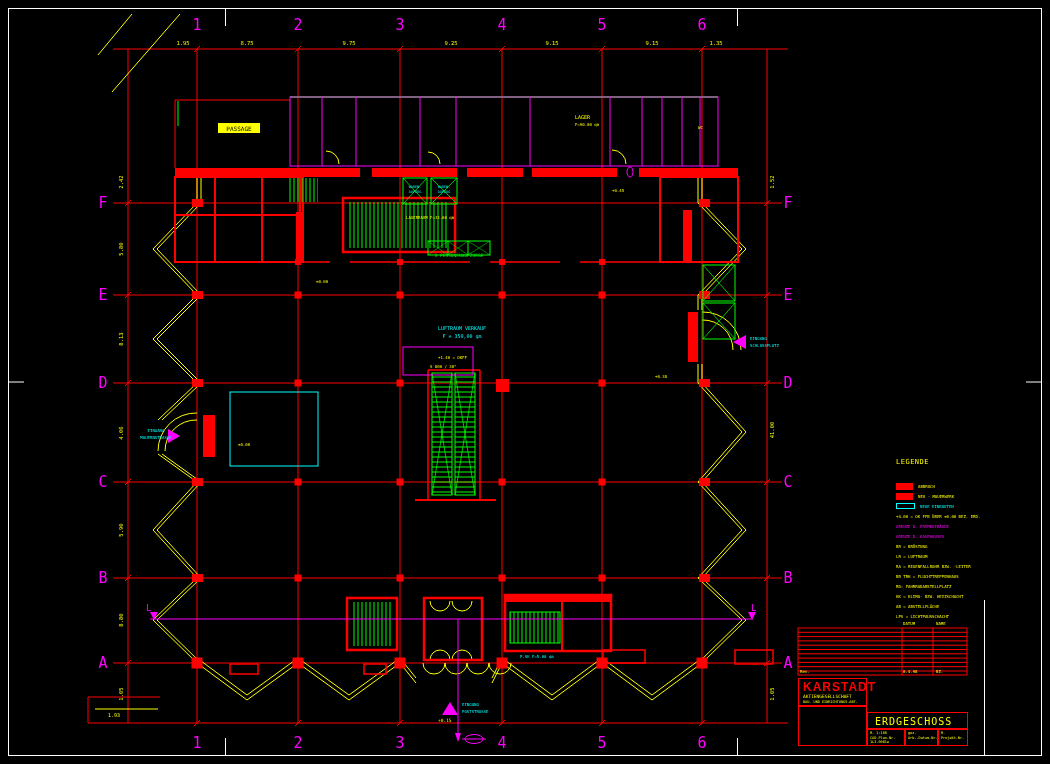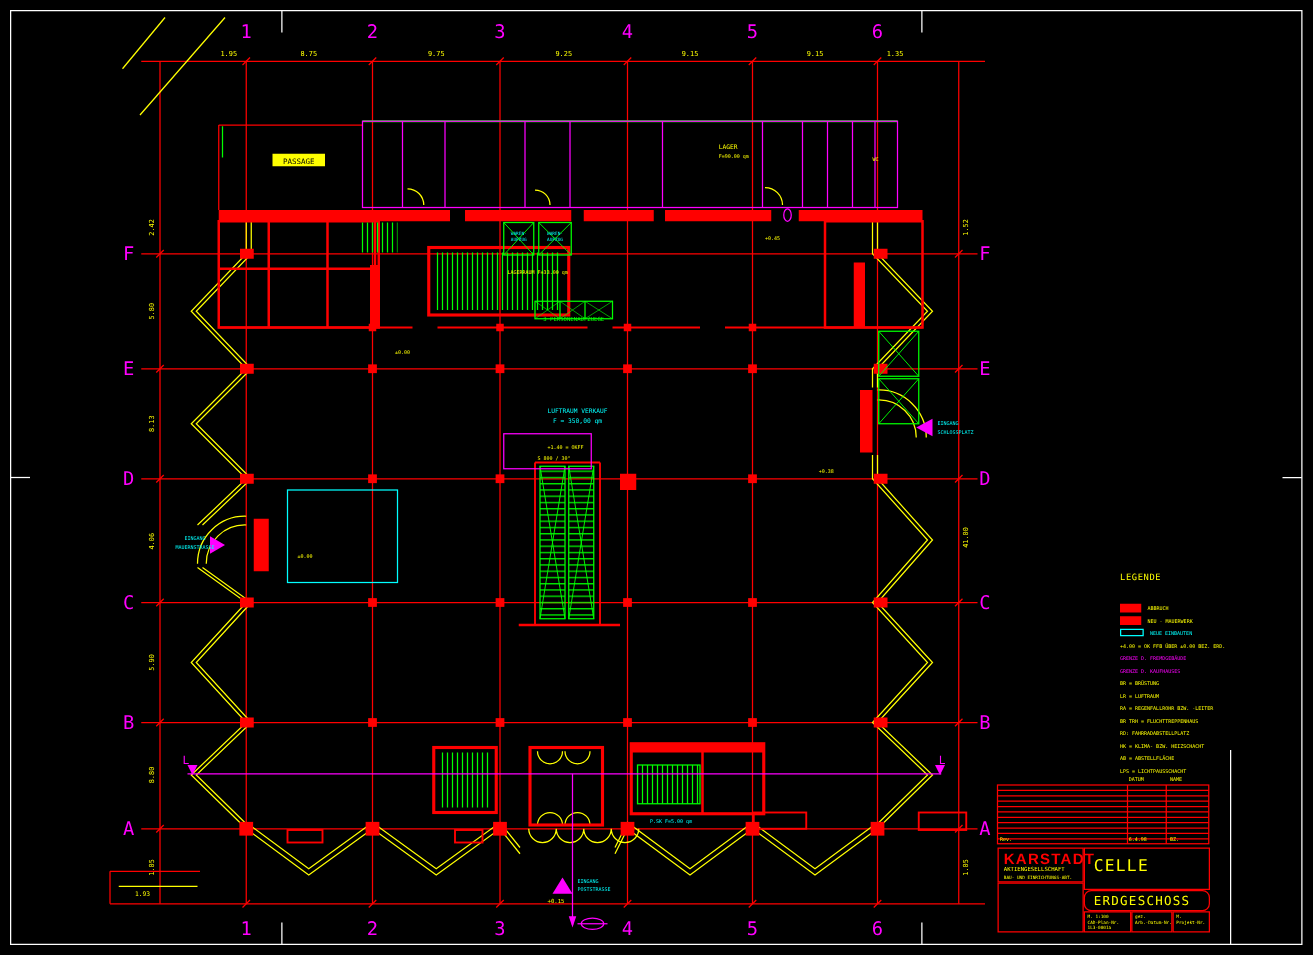--- a/index.html
+++ b/index.html
@@ -381,22 +381,21 @@
       </div>
 </div>
 
 <div id="titleblock">
   <div class="cell" style="left:0;top:0;width:69px;height:28px;padding:2px 0 0 4px;">
     <div class="tb-company">KARSTADT</div>
     <div class="tb-sub1">AKTIENGESELLSCHAFT</div>
     <div class="tb-sub2">BAU- UND EINRICHTUNGS-ABT.</div>
   </div>
   <div class="cell" style="left:0;top:28;width:69px;height:40px;top:28px;"></div>
-  <div class="cell tb-city" style="left:69px;top:0;width:101px;height:34px;">CELLE</div>
-  <div class="cell tb-floor" style="left:69px;top:34px;width:101px;height:17px;border-radius:6px;">ERDGESCHOSS</div>
+  <div class="cell tb-floor" style="left:69px;top:34px;width:101px;height:17px;">ERDGESCHOSS</div>
   <div class="cell tb-small" style="left:69px;top:51px;width:38px;height:17px;">
     <span>M. 1:100</span><br>
     <span>CAD-Plan-Nr.</span><br>
     <span>1L3-0001a</span>
   </div>
   <div class="cell tb-small" style="left:107px;top:51px;width:33px;height:17px;">
     <span>gez.</span><br>
     <span>Arb.-Datum-Nr.</span>
   </div>
   <div class="cell tb-small" style="left:140px;top:51px;width:30px;height:17px;">

